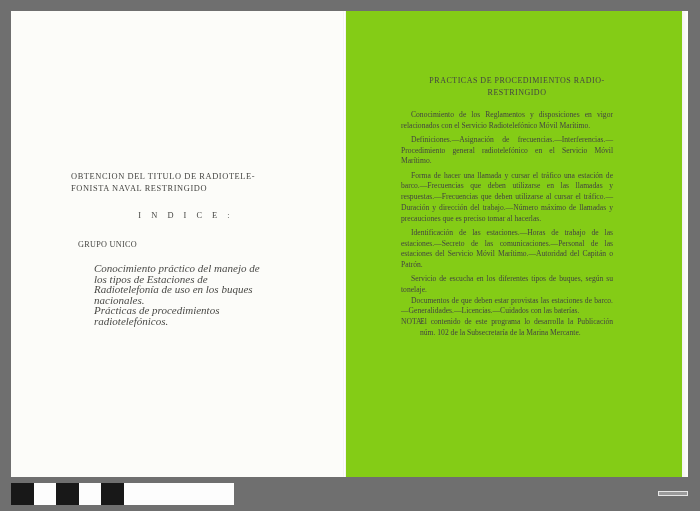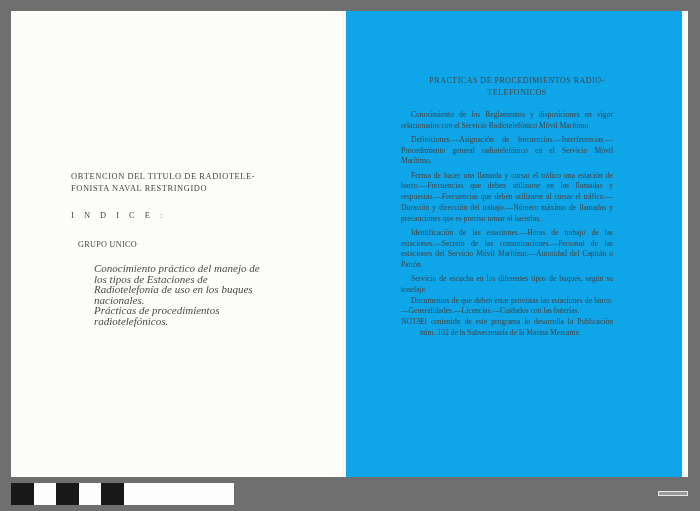--- a/index.html
+++ b/index.html
@@ -38,21 +38,21 @@
       width: 3px;
       height: 466px;
       background: linear-gradient(to right, #f0f0ea, #ffffff, #eeeee8);
     }
     .page-right {
       position: absolute;
       left: 335px;
       top: 0;
       width: 342px;
       height: 466px;
-      background: #0ea5e9;
+      background: #84cc16;
       font-family: Liberation Serif, serif;
     }
     .right-edge {
       position: absolute;
       right: 0;
       top: 0;
       width: 6px;
       height: 466px;
       background: linear-gradient(to right, #f3f3ee, #ffffff);
     }
@@ -66,21 +66,21 @@
       font-size: 8.4px;
       letter-spacing: 0.6px;
       line-height: 12px;
       color: #454542;
     }
     .indice {
       position: absolute;
       left: 60px;
       top: 200px;
       width: 230px;
-      text-align: left;
+      text-align: center;
       font-size: 8.4px;
       letter-spacing: 4px;
       color: #454542;
     }
     .grupo {
       position: absolute;
       left: 67px;
       top: 229px;
       font-size: 8.2px;
       letter-spacing: 0.3px;
@@ -183,21 +183,21 @@
       <p>Conocimiento práctico del manejo de los tipos de Estaciones de Radiotelefonía de uso en los buques nacionales.</p>
       <p>Prácticas de procedimientos radiotelefónicos.</p>
     </div>
   </div>
 
   <div class="fold"></div>
 
   <div class="page-right">
     <div class="right-title">
       <div>PRACTICAS DE PROCEDIMIENTOS RADIO-</div>
-      <div>TELEFONICOS</div>
+      <div>RESTRINGIDO</div>
     </div>
     <div class="right-body">
       <p>Conocimiento de los Reglamentos y disposiciones en vigor relacionados con el Servicio Radiotelefónico Móvil Marítimo.</p>
       <p>Definiciones.—Asignación de frecuencias.—Interferencias.—Procedimiento general radiotelefónico en el Servicio Móvil Marítimo.</p>
       <p>Forma de hacer una llamada y cursar el tráfico una estación de barco.—Frecuencias que deben utilizarse en las llamadas y respuestas.—Frecuencias que deben utilizarse al cursar el tráfico.—Duración y dirección del trabajo.—Número máximo de llamadas y precauciones que es preciso tomar al hacerlas.</p>
       <p>Identificación de las estaciones.—Horas de trabajo de las estaciones.—Secreto de las comunicaciones.—Personal de las estaciones del Servicio Móvil Marítimo.—Autoridad del Capitán o Patrón.</p>
       <p class="gap-top tight">Servicio de escucha en los diferentes tipos de buques, según su tonelaje.</p>
       <p class="tight">Documentos de que deben estar provistas las estaciones de barco.—Generalidades.—Licencias.—Cuidados con las baterías.</p>
       <p class="nota">
         <span class="nota-label">NOTA:</span>

